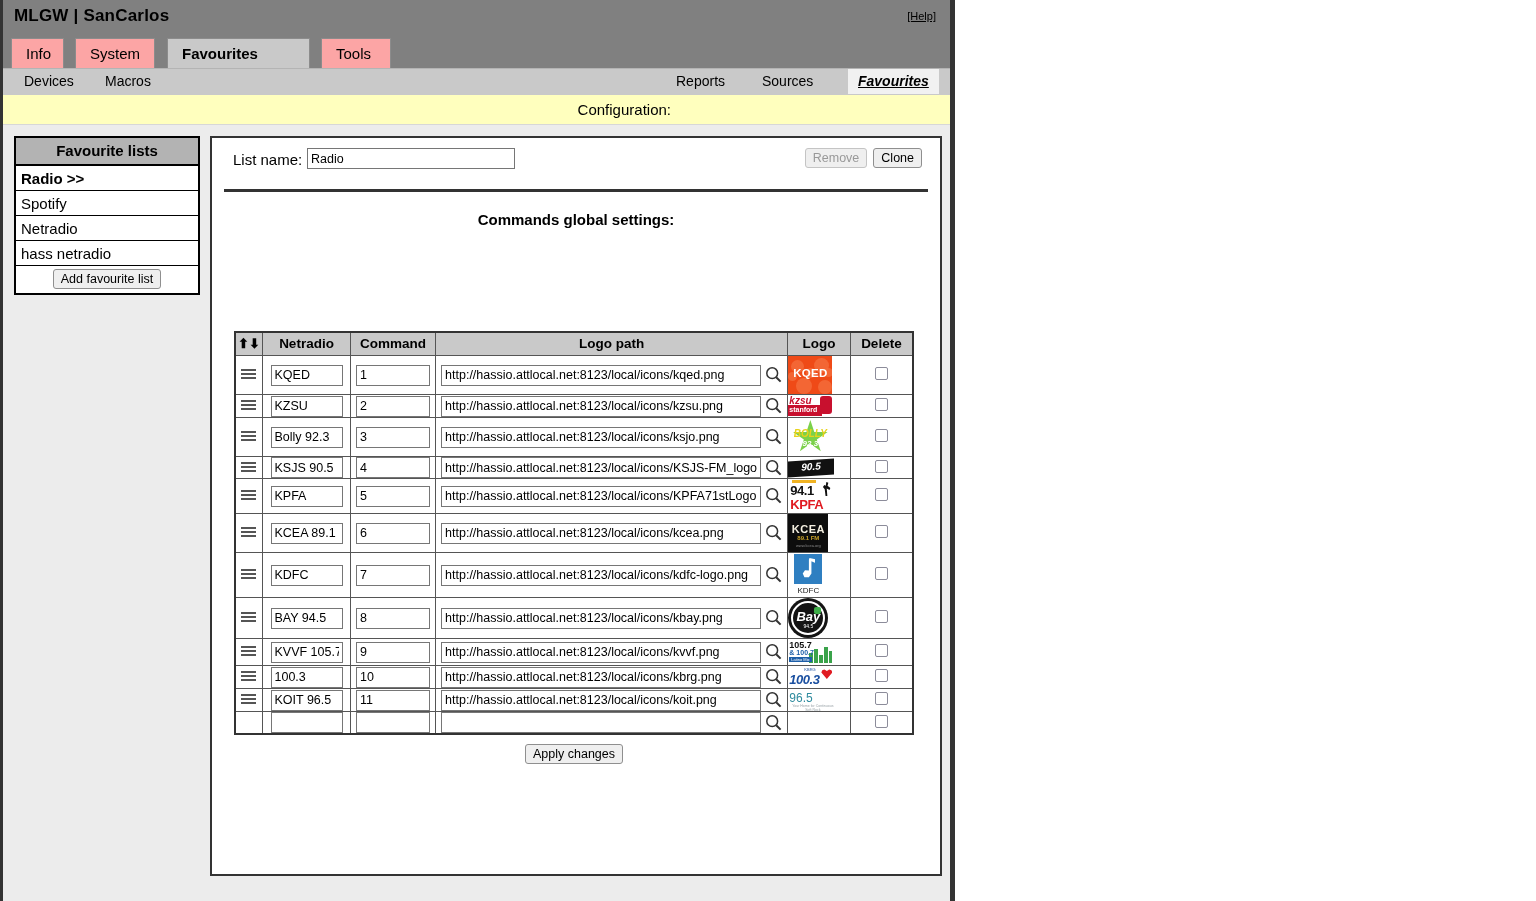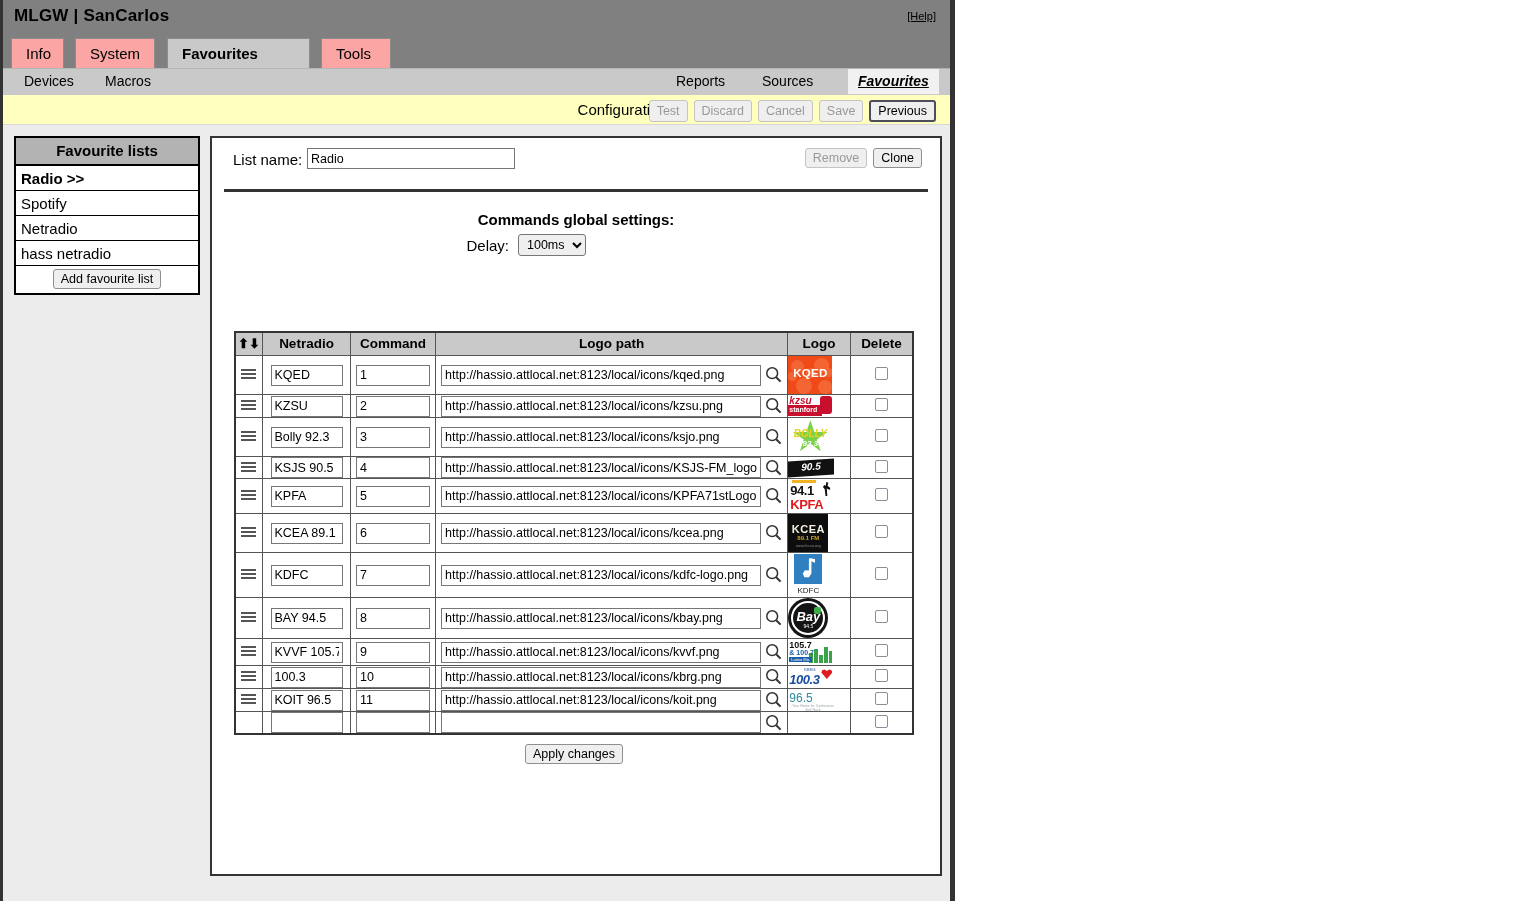--- a/index.html
+++ b/index.html
@@ -413,27 +413,20 @@
   <div class="subnav">
     <div class="subitem" style="left:11px;"><span>Devices</span></div>
     <div class="subitem" style="left:92px;"><span>Macros</span></div>
     <div class="subitem" style="left:663px;"><span>Reports</span></div>
     <div class="subitem" style="left:749px;"><span>Sources</span></div>
     <div class="subitem active" style="left:845px;"><span>Favourites</span></div>
   </div>
 
   <div class="configbar">
     <div class="config-label">Configuration:</div>
-    <div class="cfg-btns">
-      <button class="btn disabled">Test</button>
-      <button class="btn disabled">Discard</button>
-      <button class="btn disabled">Cancel</button>
-      <button class="btn disabled">Save</button>
-      <button class="btn strong">Previous</button>
-    </div>
   </div>
 
   <div class="body-wrap">
 
     <div class="sidebar">
       <div class="sb-title">Favourite lists</div>
       <div class="sb-item selected">Radio &gt;&gt;</div>
       <div class="sb-item">Spotify</div>
       <div class="sb-item">Netradio</div>
       <div class="sb-item">hass netradio</div>
@@ -450,26 +443,20 @@
         <div class="lr-btns">
           <button class="btn disabled">Remove</button>
           <button class="btn">Clone</button>
         </div>
       </div>
 
       <hr class="hrule">
 
       <div class="global-title">Commands global settings:</div>
 
-      <div class="setting-row">
-        <div class="setting-label">Delay:</div>
-        <select class="sel">
-          <option>100ms</option>
-        </select>
-      </div>
 
 
       <div class="tbl-wrap">
         <table class="fav">
           <thead>
             <tr>
               <th class="col-h"><span class="sort-ico">⬆⬇</span></th>
               <th class="col-cap">Netradio</th>
               <th class="col-cmd">Command</th>
               <th class="col-pth">Logo path</th>

